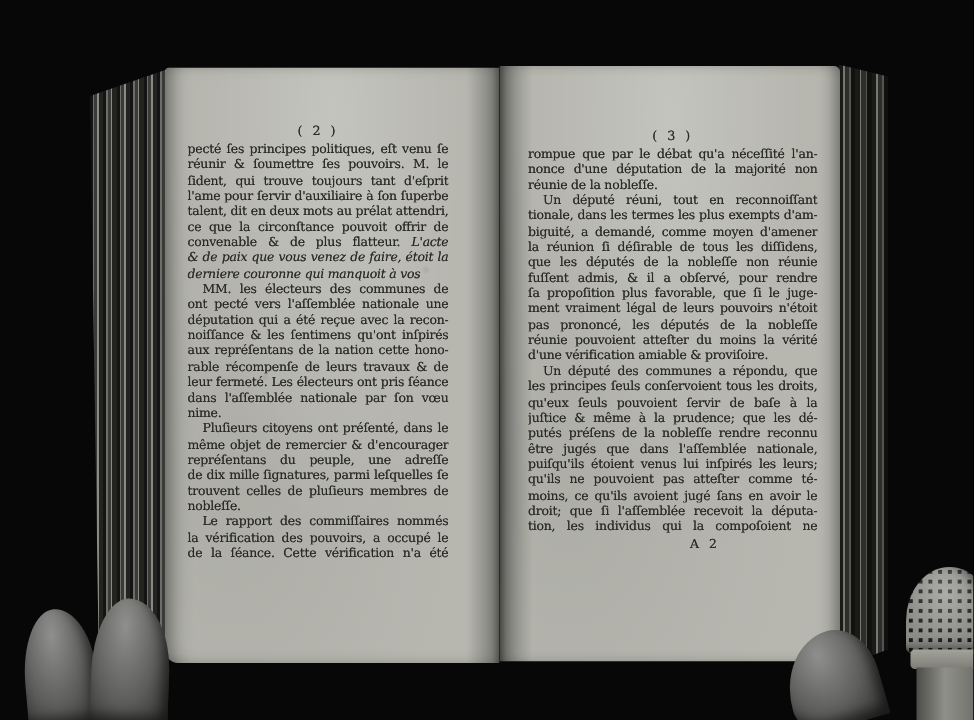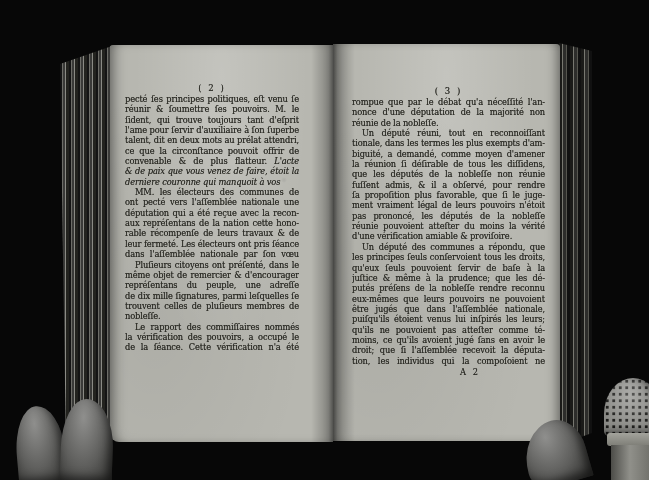--- a/index.html
+++ b/index.html
@@ -102,24 +102,26 @@
         <div class="line j">ſident, qui trouve toujours tant d'eſprit dans</div>
         <div class="line j">l'ame pour ſervir d'auxiliaire à ſon ſuperbe</div>
         <div class="line j">talent, dit en deux mots au prélat attendri,</div>
         <div class="line j">ce que la circonſtance pouvoit offrir de plus</div>
         <div class="line j"><span>convenable &amp; de plus flatteur. </span><span class="it">L'acte d'union</span></div>
         <div class="line j it">&amp; de paix que vous venez de faire, étoit la</div>
         <div class="line it">derniere couronne qui manquoit à vos vertus.</div>
         <div class="line j ind">MM. les électeurs des communes de Paris</div>
         <div class="line j">ont pecté vers l'aſſemblée nationale une</div>
         <div class="line j">députation qui a été reçue avec la recon-</div>
+        <div class="line j">noiſſance &amp; les ſentimens qu'ont inſpirés</div>
         <div class="line j">aux repréſentans de la nation cette hono-</div>
         <div class="line j">rable récompenſe de leurs travaux &amp; de</div>
         <div class="line j">leur fermeté. Les électeurs ont pris ſéance</div>
         <div class="line j">dans l'aſſemblée nationale par ſon vœu una-</div>
+        <div class="line">nime.</div>
         <div class="line j ind">Pluſieurs citoyens ont préſenté, dans le</div>
         <div class="line j">même objet de remercier &amp; d'encourager les</div>
         <div class="line j">repréſentans du peuple, une adreſſe chargée</div>
         <div class="line j">de dix mille ſignatures, parmi leſquelles ſe</div>
         <div class="line j">trouvent celles de pluſieurs membres de la</div>
         <div class="line">nobleſſe.</div>
         <div class="line j ind">Le rapport des commiſſaires nommés pour</div>
         <div class="line j">la vérification des pouvoirs, a occupé le reſte</div>
         <div class="line j">de la ſéance. Cette vérification n'a été inter-</div>
       </div>
@@ -140,21 +142,20 @@
         <div class="line j">ſa propoſition plus favorable, que ſi le juge-</div>
         <div class="line j">ment vraiment légal de leurs pouvoirs n'étoit</div>
         <div class="line j">pas prononcé, les députés de la nobleſſe</div>
         <div class="line j">réunie pouvoient atteſter du moins la vérité</div>
         <div class="line">d'une vérification amiable &amp; proviſoire.</div>
         <div class="line j ind">Un député des communes a répondu, que</div>
         <div class="line j">les principes ſeuls conſervoient tous les droits,</div>
         <div class="line j">qu'eux ſeuls pouvoient ſervir de baſe à la</div>
         <div class="line j">juſtice &amp; même à la prudence; que les dé-</div>
         <div class="line j">putés préſens de la nobleſſe rendre reconnu</div>
-        <div class="line j">eux-mêmes que leurs pouvoirs ne pouvoient</div>
         <div class="line j">être jugés que dans l'aſſemblée nationale,</div>
         <div class="line j">puiſqu'ils étoient venus lui inſpirés les leurs;</div>
         <div class="line j">qu'ils ne pouvoient pas atteſter comme té-</div>
         <div class="line j">moins, ce qu'ils avoient jugé ſans en avoir le</div>
         <div class="line j">droit; que ſi l'aſſemblée recevoit la députa-</div>
         <div class="line j">tion, les individus qui la compoſoient ne</div>
       </div>
     <div class="sig">A 2</div>
   </div>
 

